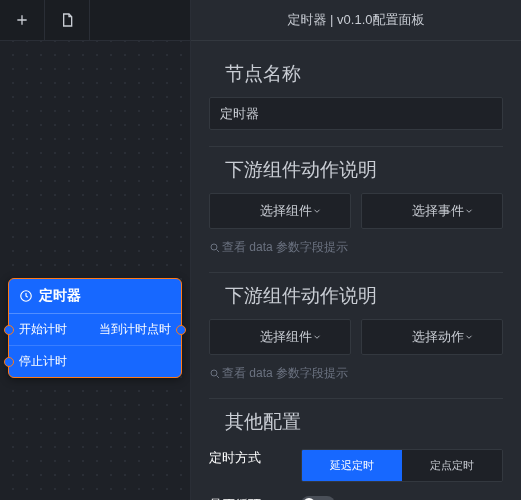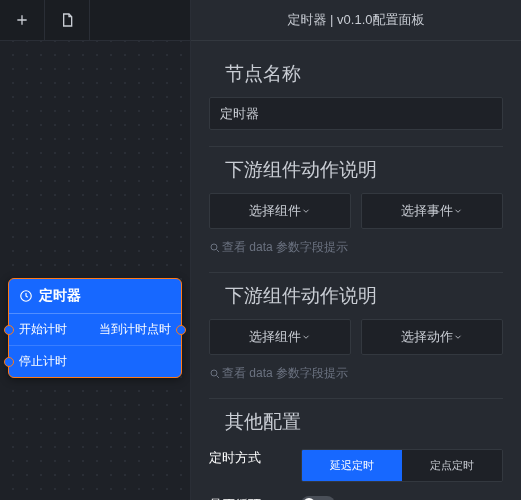--- a/index.html
+++ b/index.html
@@ -16,21 +16,21 @@
 .port{position:absolute;width:8px;height:8px;border-radius:50%;background:#1768ff;border:1px solid #ff7a18;top:50%;transform:translateY(-50%)}
 .port.l{left:-5px}.port.r{right:-5px}
 
 .panel{flex:1;background:#262a31;display:flex;flex-direction:column;min-width:0}
 .panel-title{height:40px;border-bottom:1px solid #33383f;display:flex;align-items:center;justify-content:center;font-size:13px;color:#c9cdd4}
 .panel-body{flex:1;overflow-y:auto;padding:14px 18px}
 .section-label{color:#c9cdd4;margin:6px 16px 10px;font-size:19px}
 .text-input{width:100%;box-sizing:border-box;background:#1e2127;border:1px solid #33383f;color:#c9cdd4;padding:8px 10px;border-radius:2px;font-size:13px;outline:none}
 .divider{height:1px;background:#33383f;margin:16px 0 10px}
 .select-row{display:flex;gap:10px}
-.select{flex:1;background:#1e2127;border:1px solid #33383f;border-radius:2px;padding:8px 10px;display:flex;align-items:center;justify-content:center;cursor:pointer;color:#c9cdd4;font-size:13px;min-width:0}
+.select{flex:1;background:#1e2127;border:1px solid #33383f;border-radius:2px;padding:8px 28px;display:flex;align-items:center;justify-content:flex-end;cursor:pointer;color:#c9cdd4;font-size:13px;min-width:0}
 .select span{white-space:nowrap;overflow:hidden;text-overflow:ellipsis}
 .chev{width:10px;height:10px;flex:none}
 .chev path{stroke:#c9cdd4;stroke-width:2;fill:none}
 .hint{display:flex;align-items:center;gap:1px;color:#6b7280;margin-top:10px;font-size:12px}
 .hint svg{width:12px;height:12px;stroke:#6b7280;fill:none;stroke-width:2}
 .form-row{display:flex;align-items:flex-start;margin:14px 0;gap:14px}
 .form-label{width:78px;color:#fff;font-size:13px;flex:none;white-space:nowrap;overflow:hidden;text-overflow:ellipsis}
 .seg{flex:1;display:flex;border:1px solid #33383f;border-radius:2px;overflow:hidden}
 .seg-btn{flex:1;text-align:center;padding:8px 0;background:#1e2127;cursor:pointer;font-size:11px;color:#c9cdd4}
 .seg-btn.active{background:#1768ff;color:#fff}

